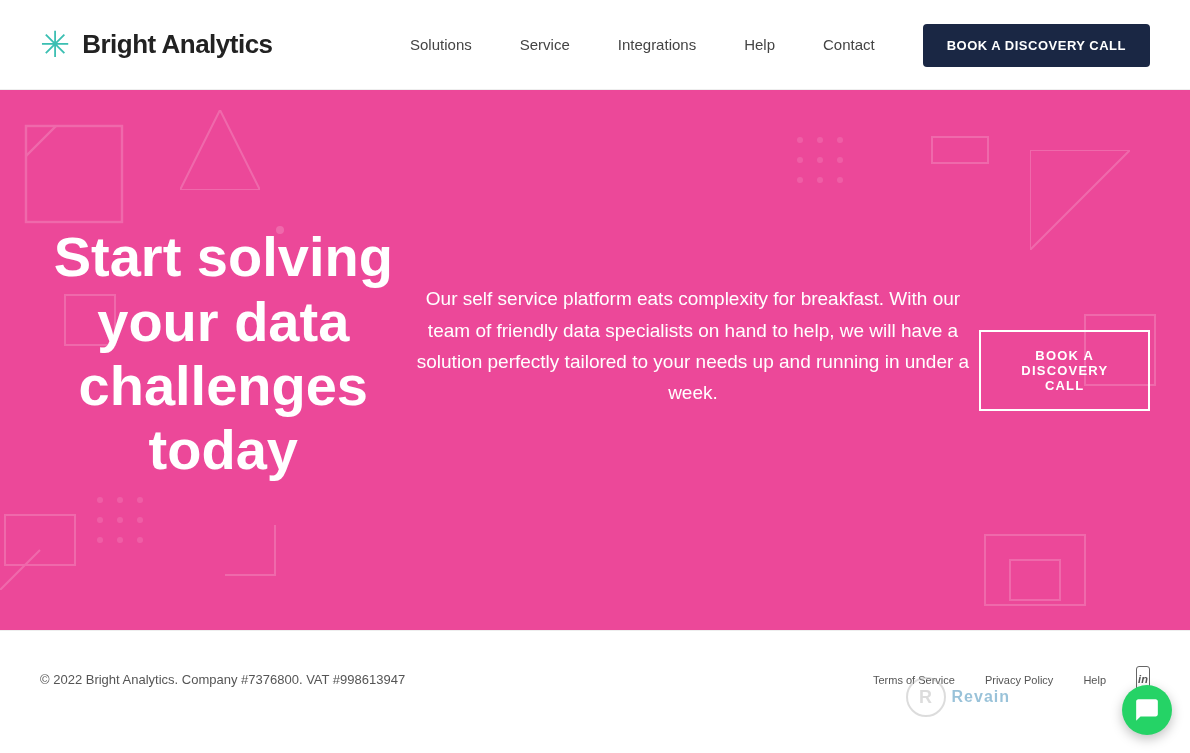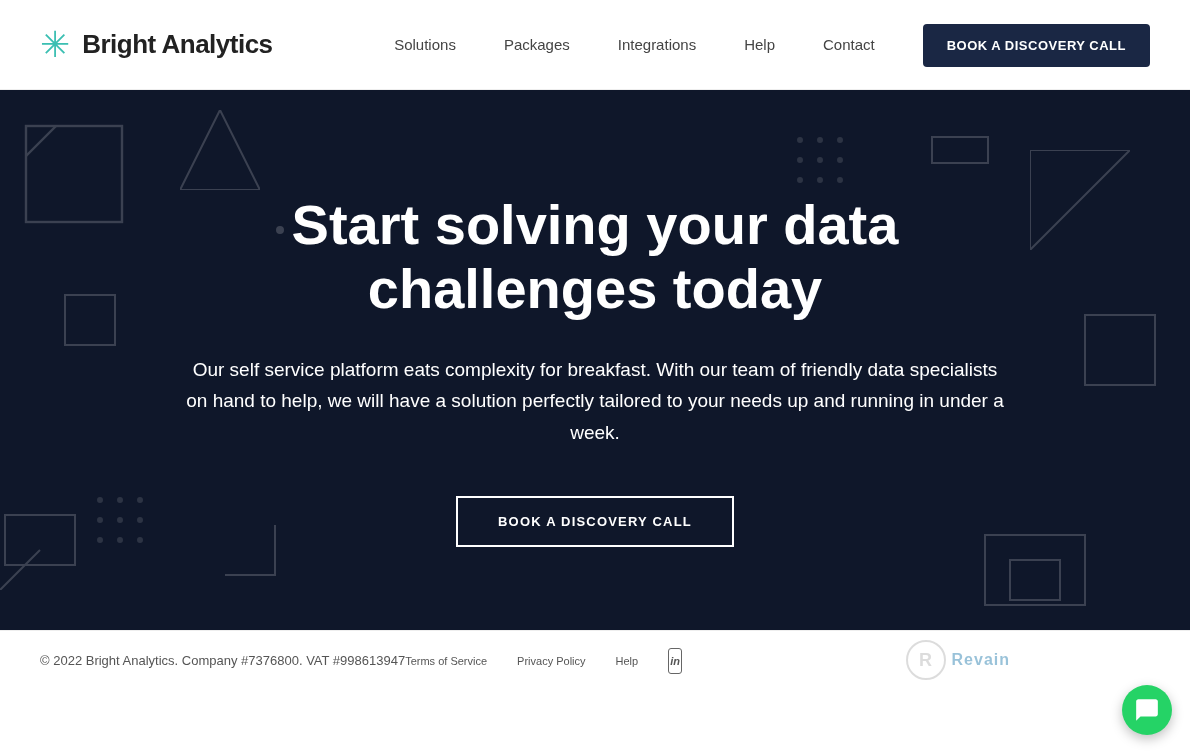--- a/index.html
+++ b/index.html
@@ -48,25 +48,24 @@
       font-size: 13px !important;
       font-weight: 700 !important;
       letter-spacing: 0.5px;
       text-transform: uppercase;
       text-decoration: none;
       white-space: nowrap;
     }
 
     
     .hero {
-      background: #0f172a;
+      background: #ec4899;
       position: relative;
       overflow: hidden;
       display: flex;
-      flex-direction: column;
       align-items: center;
       justify-content: center;
       min-height: 540px;
       padding: 80px 40px 60px;
       text-align: center;
     }
     .hero-title {
       color: #fff;
       font-size: 56px;
       font-weight: 800;
@@ -109,21 +108,22 @@
       stroke: #fff;
       fill: none;
       stroke-width: 2;
     }
 
     
     .footer {
       background: #fff;
       display: flex;
       align-items: center;
-      padding: 16px 40px;
+      justify-content: space-between;
+      padding: 35px 40px;
       border-top: 1px solid #eee;
       font-size: 13px;
       color: #555;
       min-height: 60px;
       position: relative;
     }
     .footer-left { color: #555; }
     .footer-links {
       display: flex;
       align-items: center;
@@ -190,21 +190,21 @@
 <body>
 
 <nav class="navbar">
   <div class="logo-area">
     <span class="snowflake">✳</span>
     <span class="logo-text">Bright Analytics</span>
   </div>
 
   <ul class="nav-links">
     <li><a href="#">Solutions</a></li>
-    <li><a href="#">Packages</a></li>
+    <li><a href="#">Service</a></li>
     <li><a href="#">Integrations</a></li>
     <li><a href="#">Help</a></li>
     <li><a href="#">Contact</a></li>
     <li><a href="#" class="nav-cta">BOOK A DISCOVERY CALL</a></li>
   </ul>
 </nav>
 
 <section class="hero">
 
   <svg class="shape" style="left:20px; top:30px; width:120px; height:120px;" viewBox="0 0 100 100">

